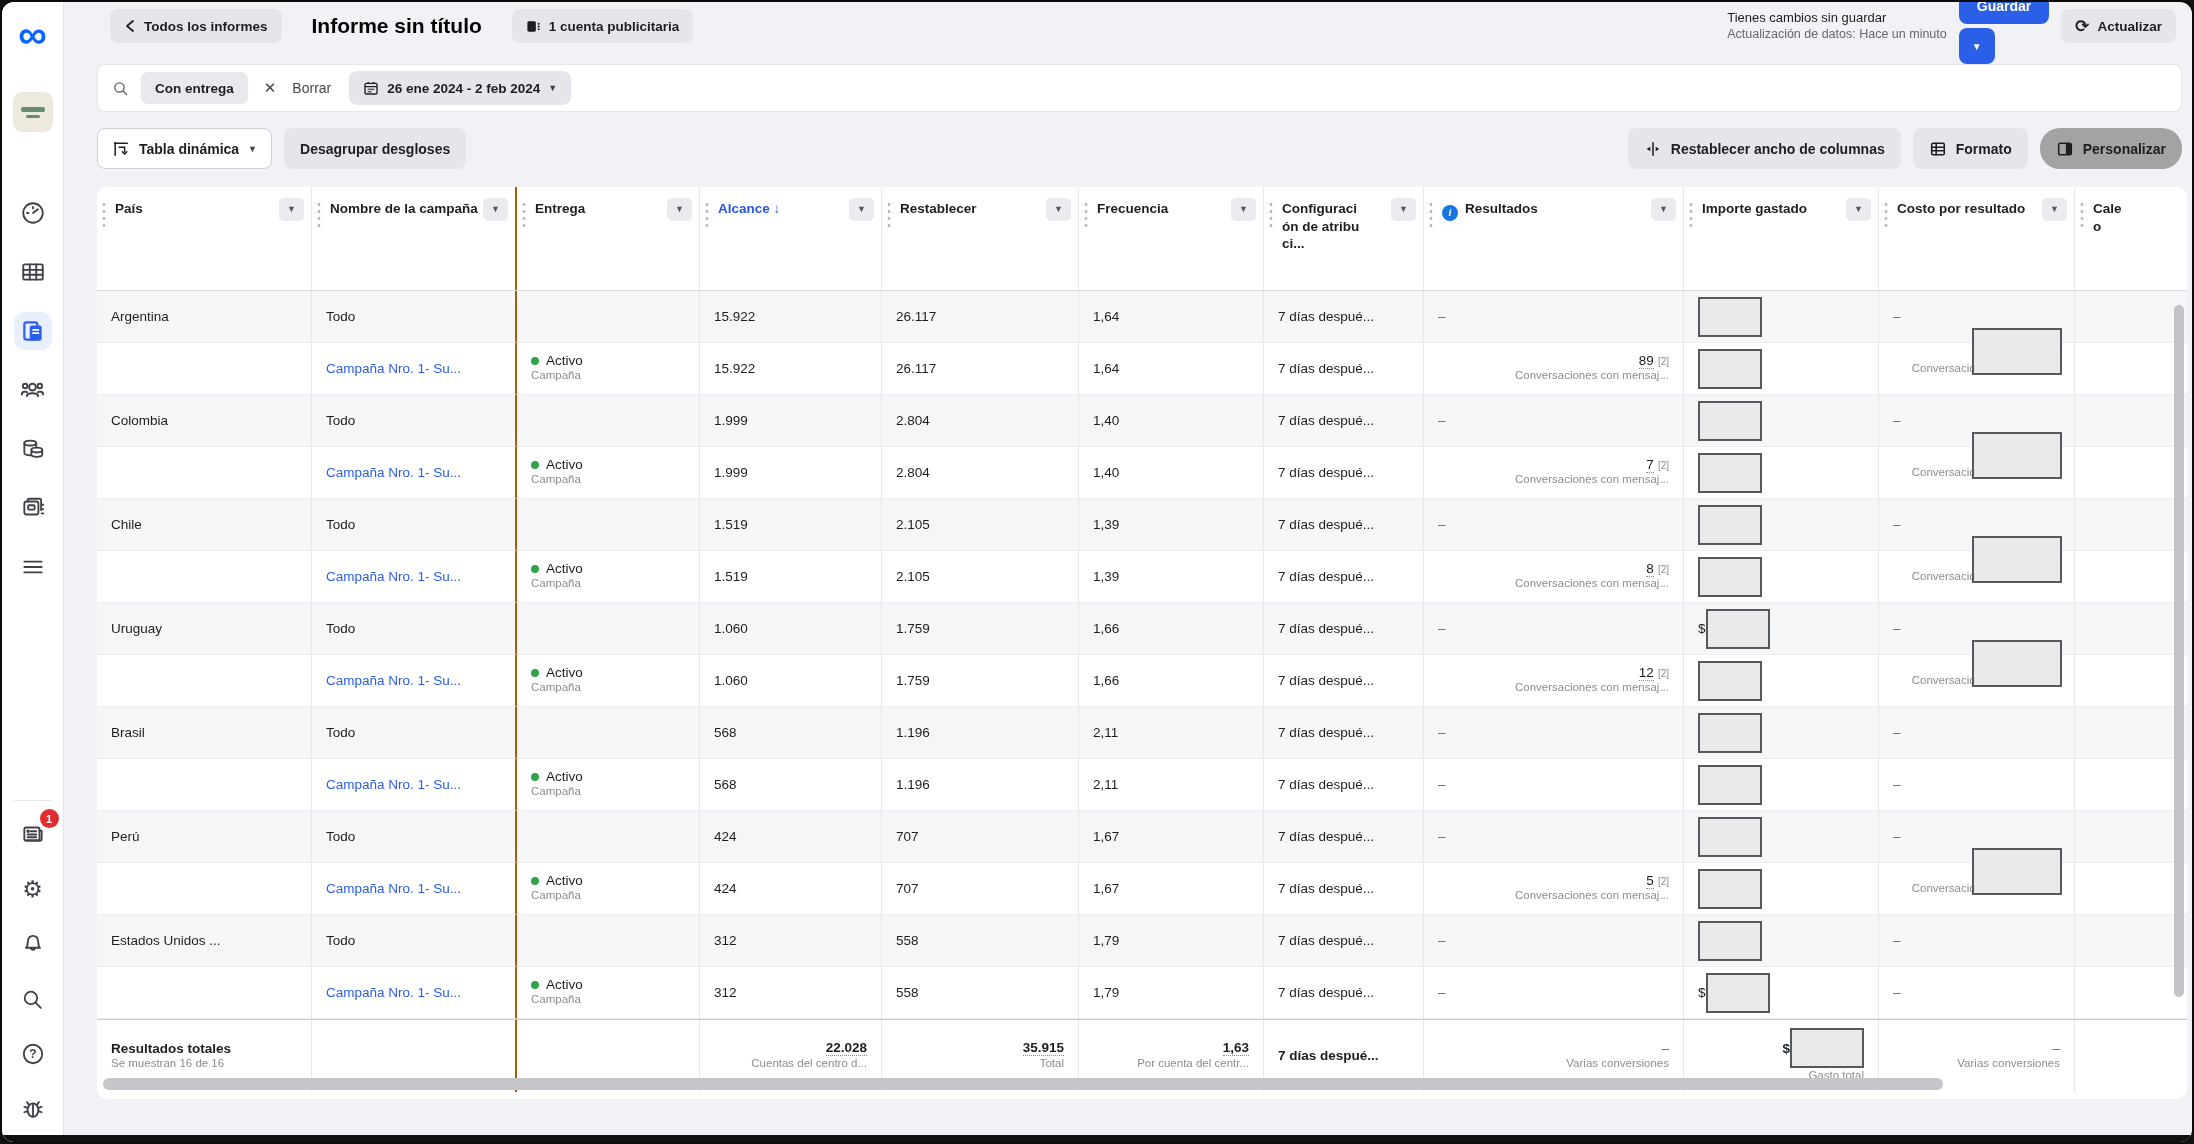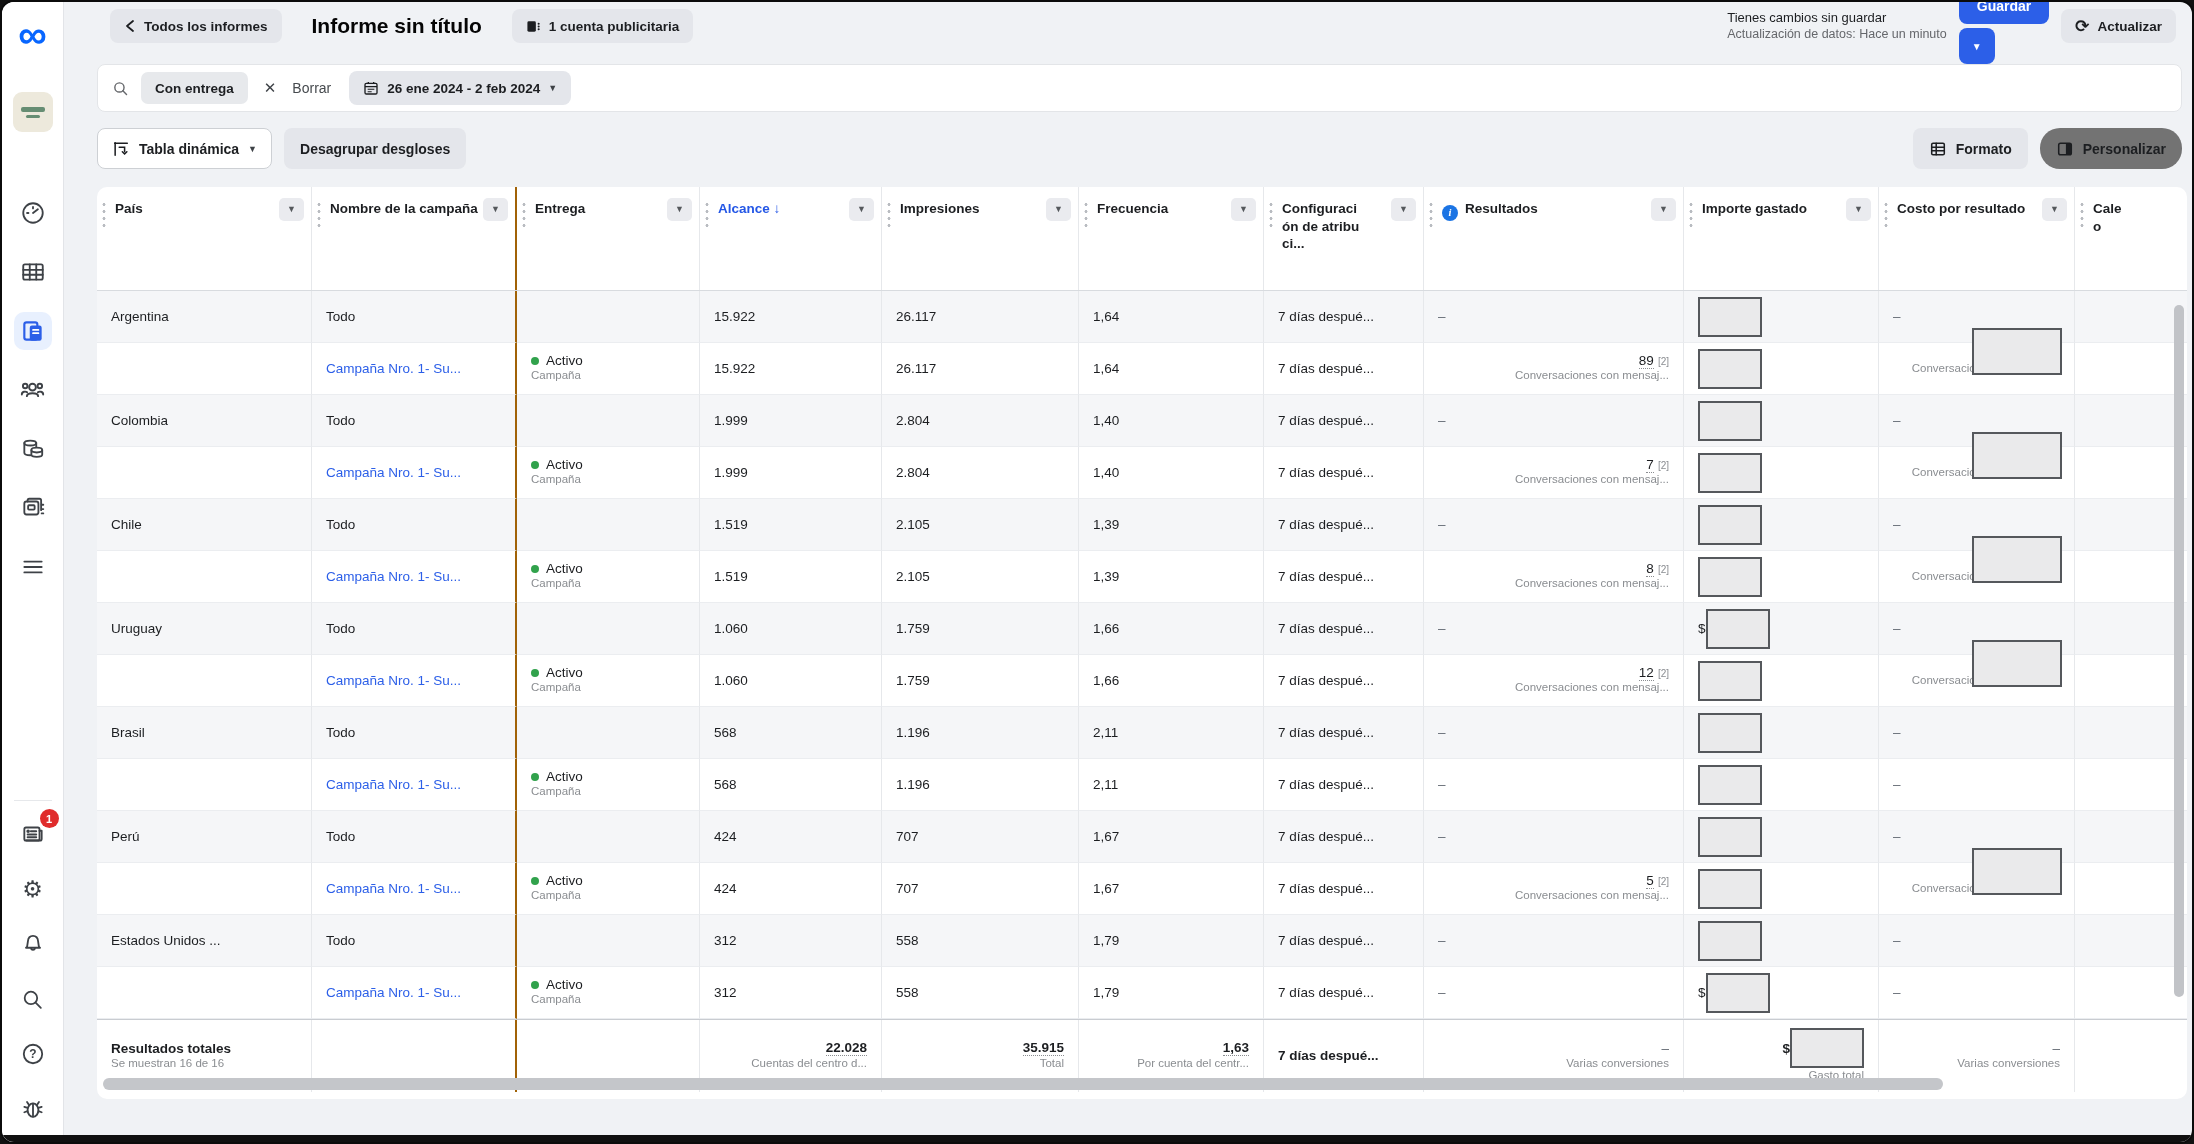--- a/index.html
+++ b/index.html
@@ -50,21 +50,21 @@
     font-size:13.5px; font-weight:700; color:#1C1E21; cursor:pointer; }
   .chip-x { font-size:15px; color:#3E4247; cursor:pointer; padding:0 4px; font-weight:400; }
   .search-placeholder { font-size:15px; color:#8A8D91; flex:1; }
   .borrar { font-size:14px; color:#464A4E; cursor:pointer; margin-right:6px; }
 
   .toolbar { margin:16px 10px 0 33px; display:flex; align-items:center; gap:12px; }
   .btn-outline { display:inline-flex; align-items:center; gap:9px; background:#fff; border:1px solid #CDD0D4; border-radius:8px;
     height:41px; padding:0 14px; font-size:14px; font-weight:700; color:#1C1E21; cursor:pointer; }
   .btn-gray { display:inline-flex; align-items:center; gap:9px; background:#E4E6EB; border:none; border-radius:8px;
     height:41px; padding:0 16px; font-size:14px; font-weight:700; color:#1C1E21; cursor:pointer; font-family:inherit; }
-  .btn-gray.pressed { background:#737373;border-radius:20px; }
+  .btn-gray.pressed { background:#a3a3a3;border-radius:20px; }
   .toolbar-right { margin-left:auto; display:flex; gap:12px; }
   .caret-down { font-size:9px; color:#3E4247; }
   .tbicon svg { stroke:#1C1E21; fill:none; stroke-width:1.7; stroke-linecap:round; }
 
   
   .table-card { position:relative; margin:18px 10px 0 33px; width:2090px; background:#fff;
     border-radius:10px; overflow:hidden; height:912px; }
   .grid-row { display:grid; grid-template-columns:215px 205px 183px 182px 197px 185px 160px 260px 195px 196px 140px; }
   .grid-row > div { border-right:1px solid #E6E8EB; position:relative; }
   .grid-row > div:nth-child(2) { border-right:2px solid #a16207; }
@@ -299,20 +299,30 @@
             </svg>
           </span>
         <span>Tabla dinámica</span>
         <span class="caret-down">▼</span>
       </div>
       <button class="btn-gray">Desagrupar desgloses</button>
       <div class="toolbar-right">
         <div class="btn-gray">
           <span class="tbicon">
               <svg class="ic" width="18" height="18" viewBox="0 0 20 20">
+                <line x1="10" y1="3" x2="10" y2="17"></line>
+                <polygon points="3,10 7,7.5 7,12.5" fill="#1C1E21" stroke="none"></polygon>
+                <polygon points="17,10 13,7.5 13,12.5" fill="#1C1E21" stroke="none"></polygon>
+              </svg>
+            </span>
+          <span>Restablecer ancho de columnas</span>
+        </div>
+        <div class="btn-gray">
+          <span class="tbicon">
+              <svg class="ic" width="18" height="18" viewBox="0 0 20 20">
                 <rect x="3" y="3.5" width="14" height="13" rx="1.5"></rect>
                 <line x1="3" y1="8" x2="17" y2="8"></line>
                 <line x1="3" y1="12" x2="17" y2="12"></line>
                 <line x1="8" y1="3.5" x2="8" y2="16.5"></line>
               </svg>
             </span>
           <span>Formato</span>
         </div>
         <div class="btn-gray pressed">
           <span class="tbicon">
@@ -347,21 +357,21 @@
     <span class="col-menu">▼</span>
   </div>
           <div class="hcell sorted">
     <span class="handle"></span>
     <span class="hl1"><span class="hlabel"><span>Alcance</span><span class="sort-arrow"> ↓</span></span></span>
     
     <span class="col-menu">▼</span>
   </div>
           <div class="hcell">
     <span class="handle"></span>
-    <span class="hl1"><span class="hlabel"><span>Impresiones</span></span></span>
+    <span class="hl1"><span class="hlabel"><span>Restablecer</span></span></span>
     
     <span class="col-menu">▼</span>
   </div>
           <div class="hcell">
     <span class="handle"></span>
     <span class="hl1"><span class="hlabel"><span>Frecuencia</span></span></span>
     
     <span class="col-menu">▼</span>
   </div>
           <div class="hcell wrap-hard">

